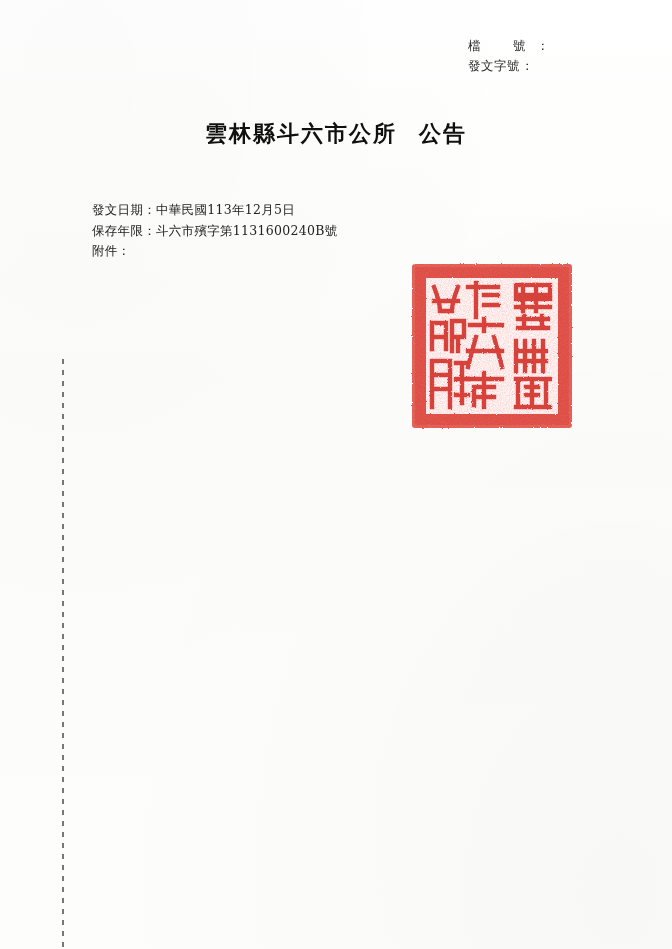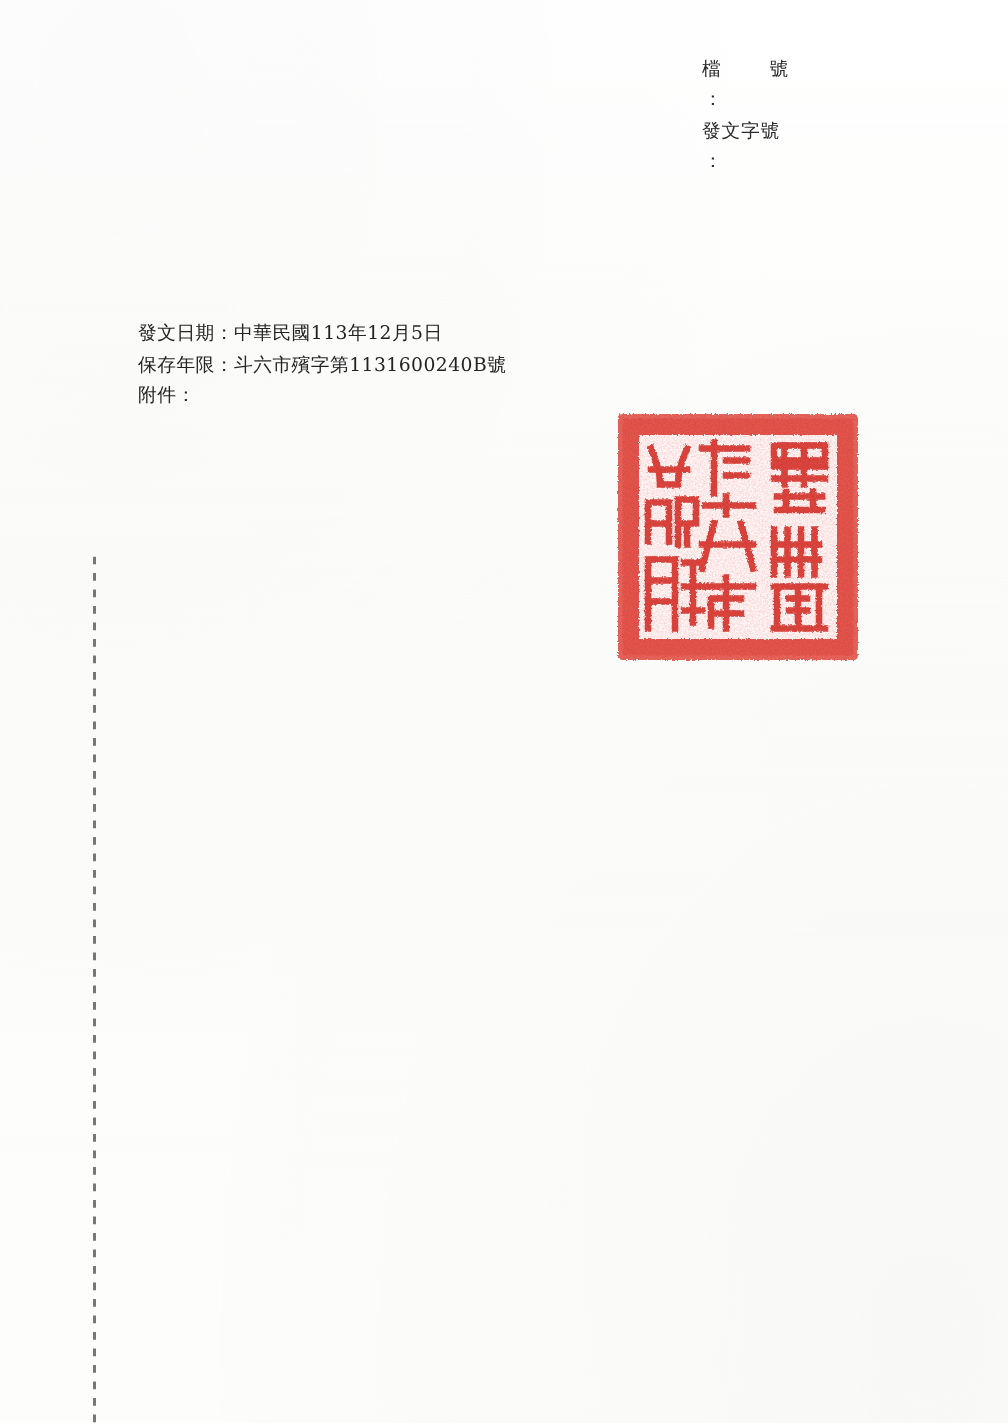--- a/index.html
+++ b/index.html
@@ -39,23 +39,22 @@
     left: 468px;
     top: 36px;
     width: 190px;
     font-size: 12.5px;
     line-height: 20px;
     letter-spacing: 0.5px;
     color: #2a2a2a;
   }
   .archive-row {
     display: flex;
-    align-items: flex-start;
+    align-items: flex-end;
     white-space: nowrap;
-    flex-direction: column;
   }
   .archive-label { display: inline-block; }
   .archive-label.spaced { letter-spacing: 10px; }
   .archive-colon { margin-left: 1px; }
   .archive-rule {
     display: inline-block;
     flex: 1 1 auto;
     height: 1px;
     margin-left: 4px;
   }
@@ -121,20 +120,23 @@
         <span class="archive-colon">：</span>
       <span class="archive-rule"></span>
     </div>
     <div class="archive-row">
       <span class="archive-label">發文字號</span>
         <span class="archive-colon">：</span>
       <span class="archive-rule"></span>
     </div>
   </div>
 
+  <div class="doc-title">
+    <span>雲林縣斗六市公所</span><span class="gap"></span><span>公告</span>
+  </div>
 
   <div class="meta-block">
     <div class="meta-row"><span>發文日期：</span><span>中華民國113年12月5日</span></div>
     <div class="meta-row"><span>保存年限：</span><span>斗六市殯字第1131600240B號</span></div>
     <div class="meta-row"><span>附件：</span><span></span></div>
   </div>
 
   <div class="seal">
     <svg viewBox="0 0 172 175" width="172" height="175" aria-hidden="true">
       <defs>

